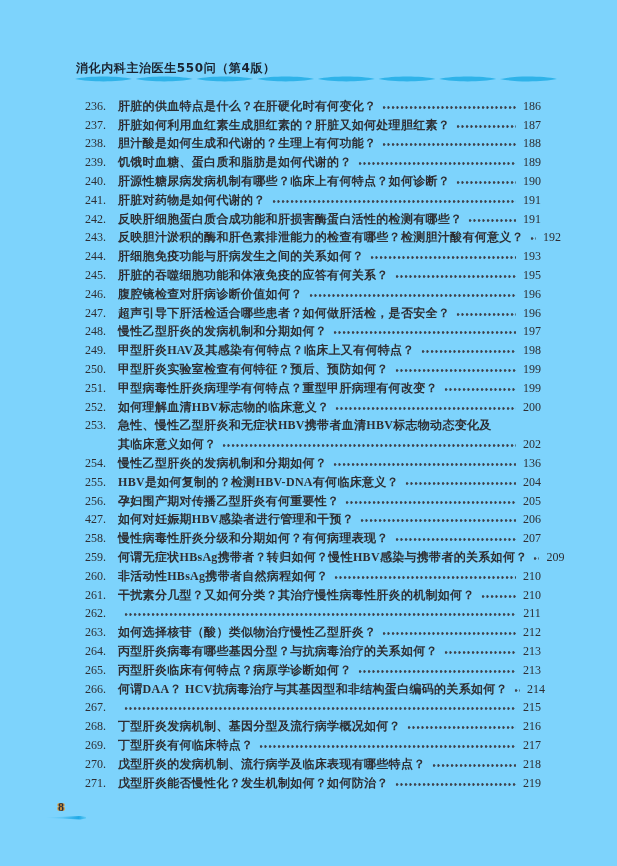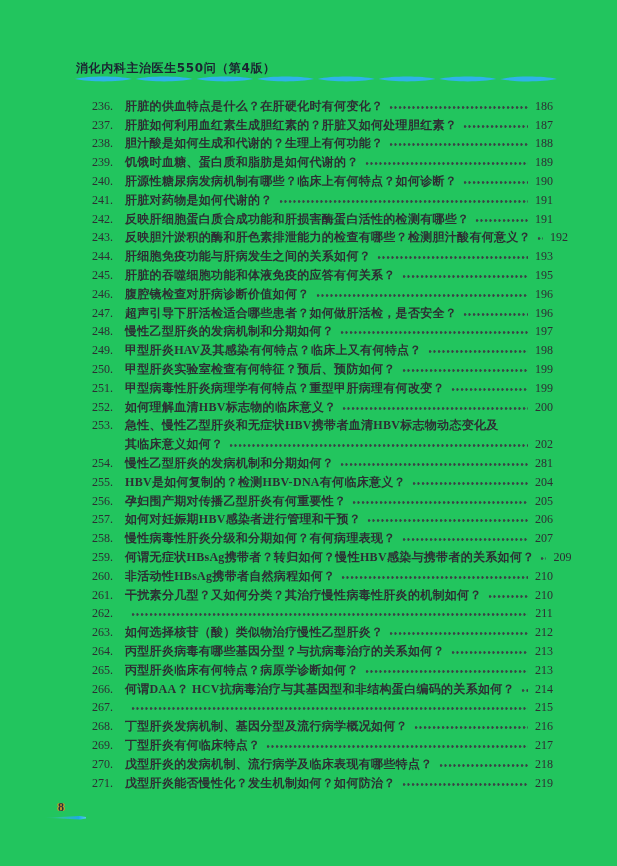--- a/index.html
+++ b/index.html
@@ -1,38 +1,38 @@
 <!DOCTYPE html>
 <html><head>
 <meta charset="utf-8">
 <style>
   html,body { margin:0; padding:0; background:#e8e8e8; }
   .page {
     position: relative;
     width: 617px; height: 866px;
     margin: 0 auto;
-    background: #22c55e;
+    background: #7dd3fc;
     overflow: hidden;
     font-family: "Liberation Serif", "DejaVu Serif", serif;
     color: #2e2e33;
   }
   
   .book-title {
     position: absolute; left: 76px; top: 60px;
     font-family: "DejaVu Sans", "Liberation Sans", sans-serif;
     font-weight: 700; font-size: 12px; letter-spacing: 0.6px;
     color: #1b2431;
   }
   .header-rule {
     position: absolute; left: 75px; top: 75px;
     filter: blur(0.3px);
   }
   
   .toc {
-    position: absolute; left: 85px; top: 97px; right: 60px; margin-left: 7px;
+    position: absolute; left: 85px; top: 97px; right: 72px;
   }
   .row {
     display: flex; align-items: center;
     height: 18.8px;
     font-size: 12px;
     white-space: nowrap;
   }
   .num { flex: 0 0 33px; color: #2e2e33; }
   .txt { flex: 0 0 auto; letter-spacing: 0.3px; font-weight: bold; }
   .dots {
@@ -188,36 +188,36 @@
       <div class="row">
       <span class="num"></span>
       <span class="txt">其临床意义如何？</span>
       <span class="dots"></span>
       <span class="pg">202</span>
     </div>
       <div class="row">
       <span class="num">254.</span>
       <span class="txt">慢性乙型肝炎的发病机制和分期如何？</span>
       <span class="dots"></span>
-      <span class="pg">281</span>
+      <span class="pg">136</span>
     </div>
       <div class="row">
       <span class="num">255.</span>
       <span class="txt">HBV是如何复制的？检测HBV-DNA有何临床意义？</span>
       <span class="dots"></span>
       <span class="pg">204</span>
     </div>
       <div class="row">
       <span class="num">256.</span>
       <span class="txt">孕妇围产期对传播乙型肝炎有何重要性？</span>
       <span class="dots"></span>
       <span class="pg">205</span>
     </div>
       <div class="row">
-      <span class="num">257.</span>
+      <span class="num">427.</span>
       <span class="txt">如何对妊娠期HBV感染者进行管理和干预？</span>
       <span class="dots"></span>
       <span class="pg">206</span>
     </div>
       <div class="row">
       <span class="num">258.</span>
       <span class="txt">慢性病毒性肝炎分级和分期如何？有何病理表现？</span>
       <span class="dots"></span>
       <span class="pg">207</span>
     </div>

